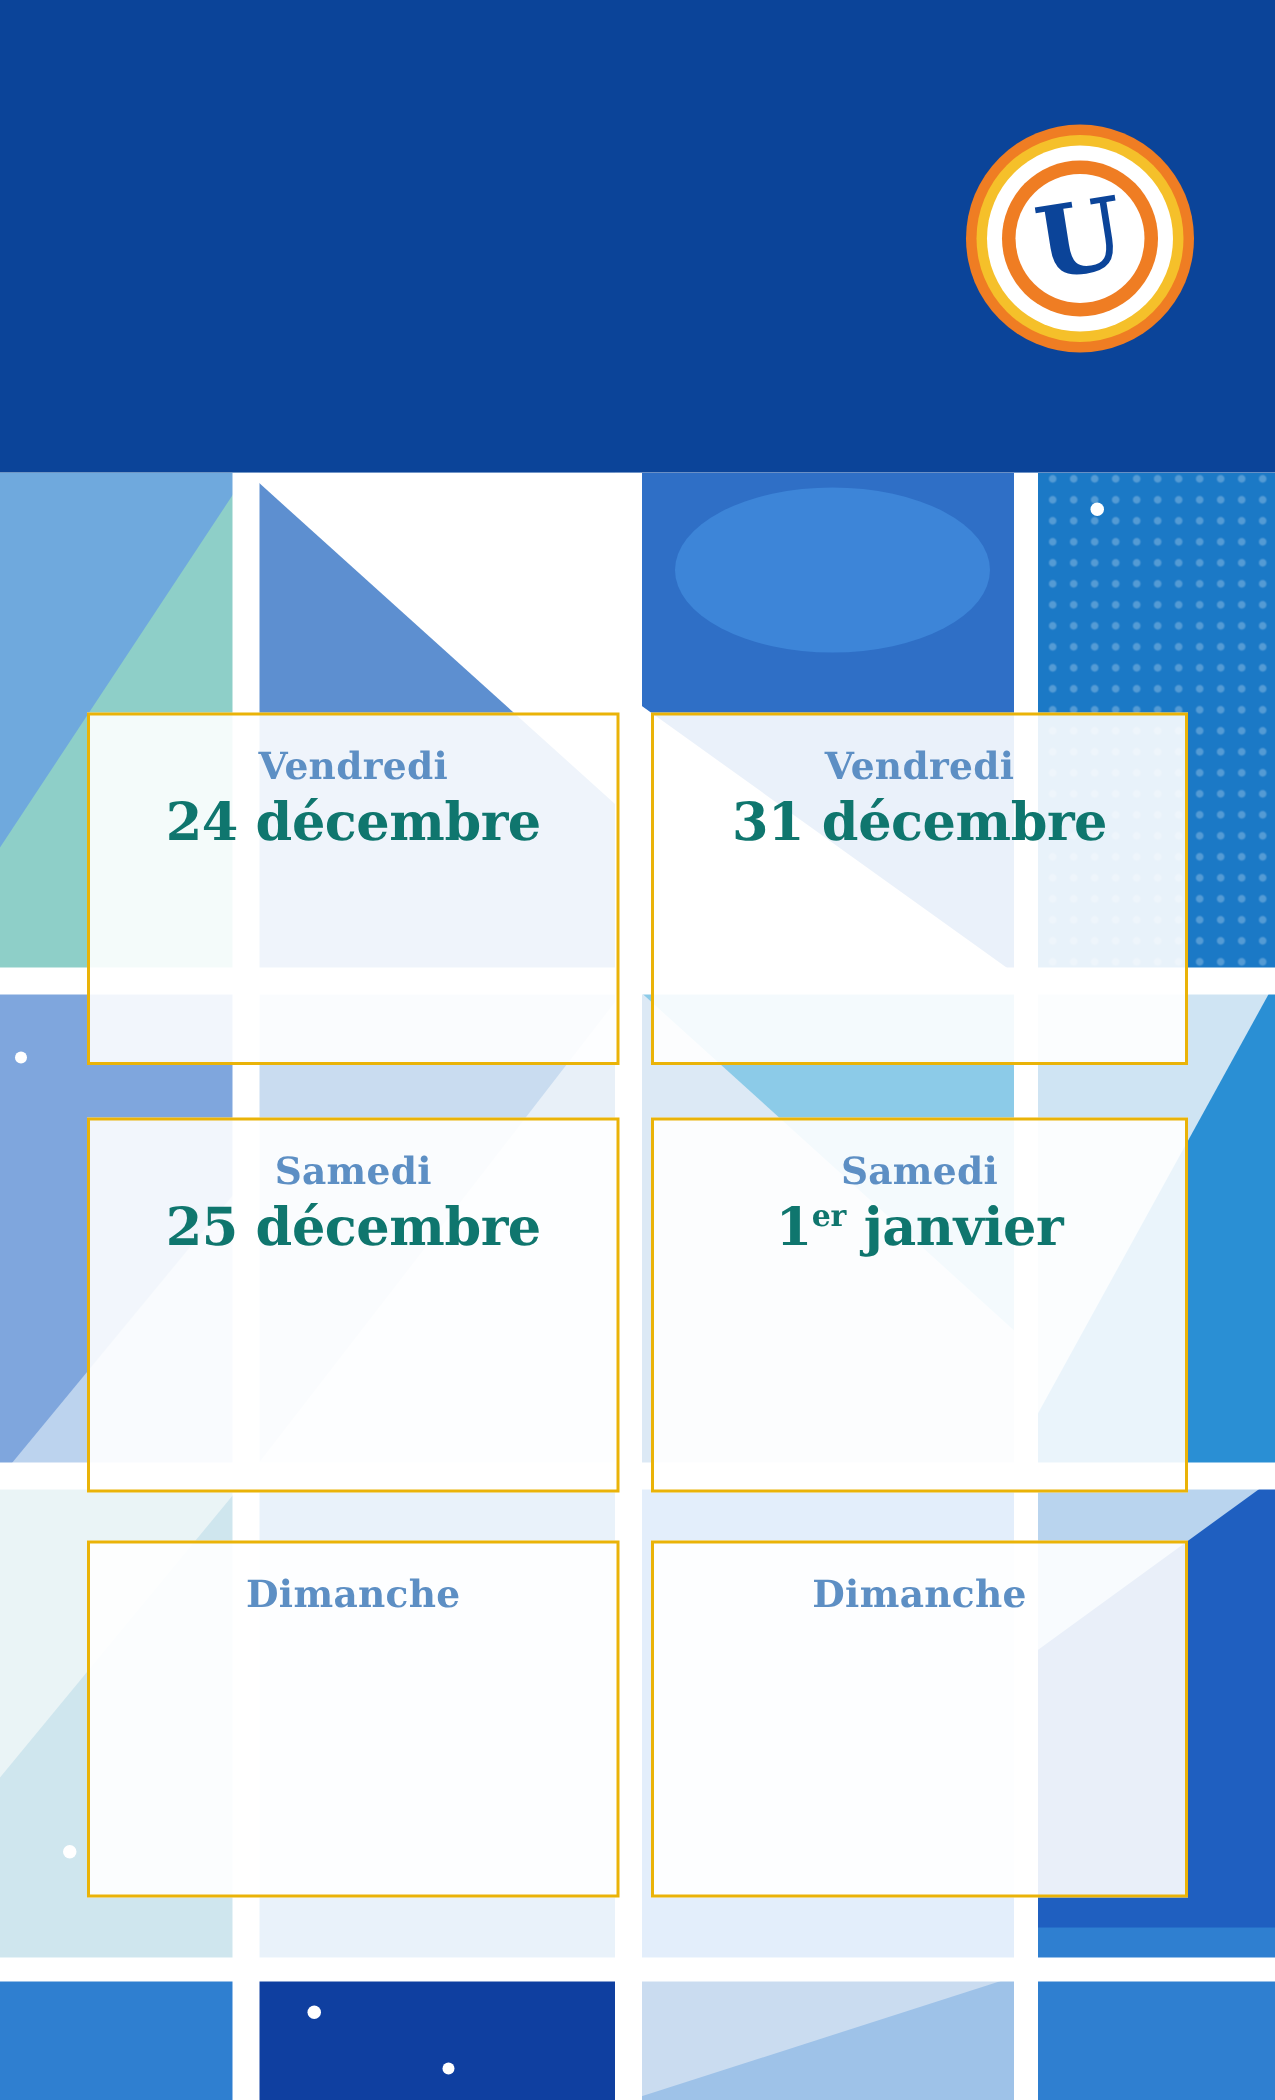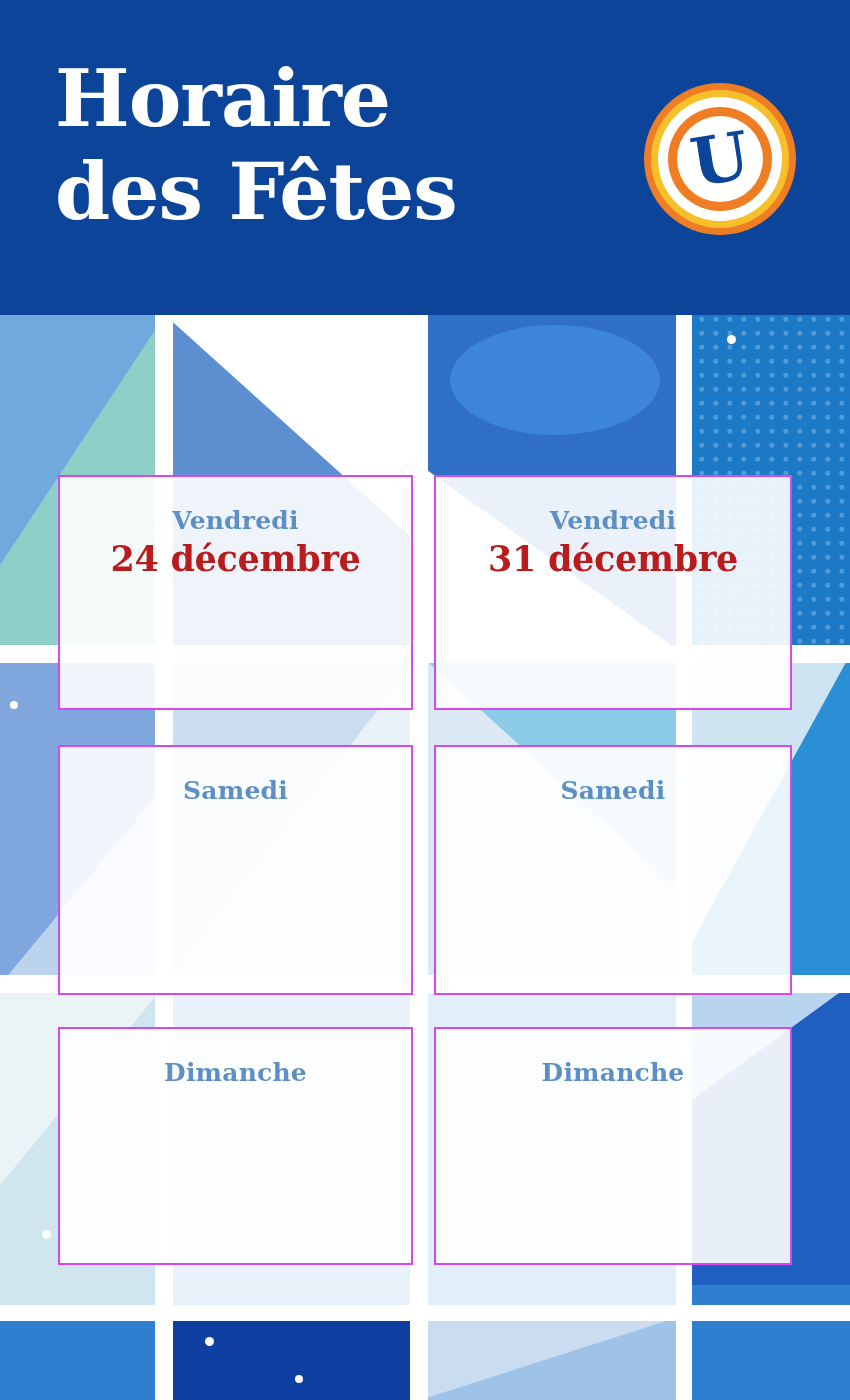--- a/index.html
+++ b/index.html
@@ -137,35 +137,35 @@
   #cards {
     position: absolute;
     left: 0;
     top: 315px;
     width: 850px;
     height: 1085px;
   }
   .card {
     position: absolute;
     background: rgba(255,255,255,0.90);
-    border: 2px solid #d946ef;
+    border: 2px solid #eab308;
     box-sizing: border-box;
-    padding-top: 28px;
+    padding-top: 18px;
     text-align: center;
   }
   .card .day {
     color: #5d8fc4;
     font-family: "DejaVu Serif", serif;
     font-weight: bold;
     font-size: 25px;
     line-height: 32px;
     letter-spacing: 0.2px;
   }
   .card .date {
-    color: #b91c1c;
+    color: #0f766e;
     font-family: "DejaVu Serif", serif;
     font-weight: bold;
     font-size: 35px;
     line-height: 44px;
     letter-spacing: -0.3px;
     white-space: nowrap;
   }
   .card .date sup {
     font-size: 20px;
     vertical-align: super;
@@ -244,22 +244,20 @@
 
     <div class="gapv" style="left:155px;width:18px;"></div>
     <div class="gapv" style="left:410px;width:18px;"></div>
     <div class="gapv" style="left:676px;width:16px;"></div>
     <div class="gaph" style="top:330px;height:18px;"></div>
     <div class="gaph" style="top:660px;height:18px;"></div>
     <div class="gaph" style="top:990px;height:16px;"></div>
   </div>
 
   <div id="header">
-    <div id="header-title">Horaire
-des Fêtes</div>
 
     <div id="logo">
       <div class="ring-outer"></div>
       <div class="ring-mid"></div>
       <div class="ring-white"></div>
       <div class="ring-inner"></div>
       <div class="ring-core"></div>
       <div class="mark">U</div>
     </div>
   </div>
@@ -273,25 +271,27 @@
     </div>
 
     <div class="card" style="left:434px;top:160px;width:358px;height:235px;">
       <div class="day">Vendredi</div>
       <div class="date">31 décembre</div>
       <div class="hours"></div>
     </div>
 
     <div class="card" style="left:58px;top:430px;width:355px;height:250px;">
       <div class="day">Samedi</div>
+      <div class="date">25 décembre</div>
       <div class="hours"></div>
     </div>
 
     <div class="card" style="left:434px;top:430px;width:358px;height:250px;">
       <div class="day">Samedi</div>
+      <div class="date"><span>1</span><sup>er</sup><span> janvier</span></div>
       <div class="hours"></div>
     </div>
 
     <div class="card" style="left:58px;top:712px;width:355px;height:238px;">
       <div class="day">Dimanche</div>
       <div class="hours"></div>
     </div>
 
     <div class="card" style="left:434px;top:712px;width:358px;height:238px;">
       <div class="day">Dimanche</div>

